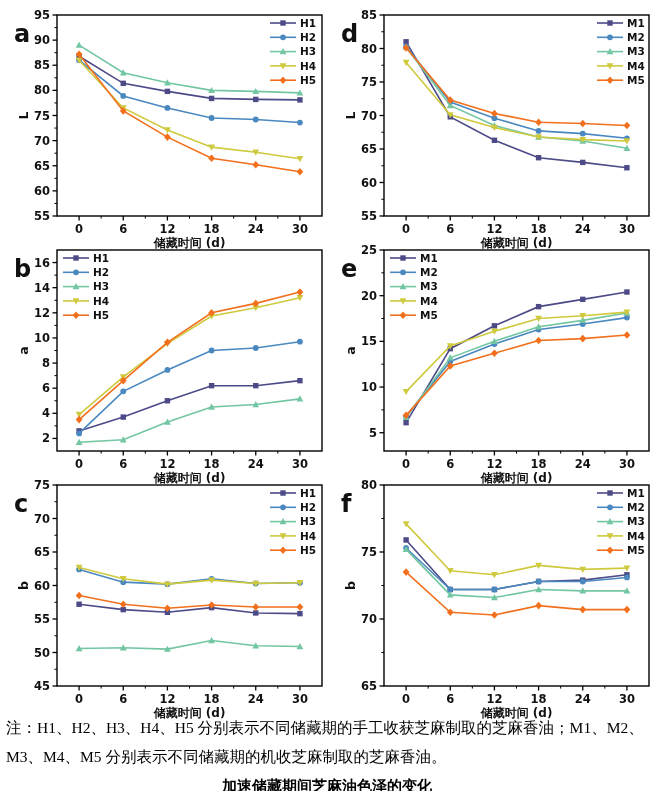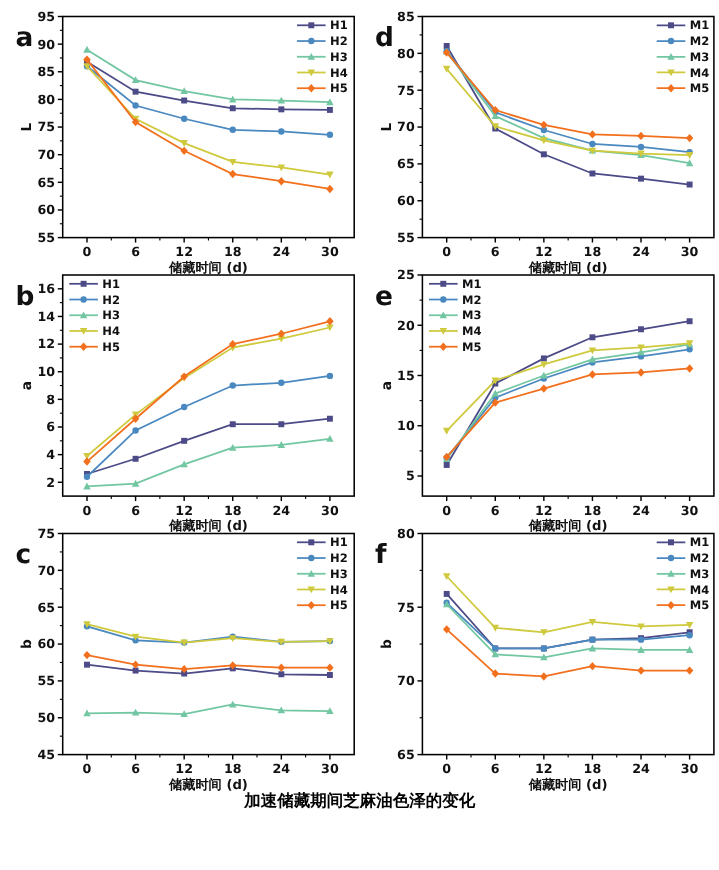--- a/index.html
+++ b/index.html
@@ -750,14 +750,16 @@
             <line x1="270" y1="80.2" x2="296" y2="80.2" stroke="#f2701d" stroke-width="1.6"></line>
             <polygon points="283,76.4 286.4,80.2 283,84 279.6,80.2" fill="#f2701d"></polygon>
             <text x="300" y="83.9" text-anchor="start" font-size="10.5" font-weight="700" fill="#111111">M5</text>
           </g>
         </g>
       </svg>
     </div>
 </div>
 
 <div class="caption">
+  <p class="note-line">注：H1、H2、H3、H4、H5 分别表示不同储藏期的手工收获芝麻制取的芝麻香油；M1、M2、</p>
+  <p class="note-line">M3、M4、M5 分别表示不同储藏期的机收芝麻制取的芝麻香油。</p>
   <p class="fig-title">加速储藏期间芝麻油色泽的变化</p>
 </div>
 
 </body></html>

